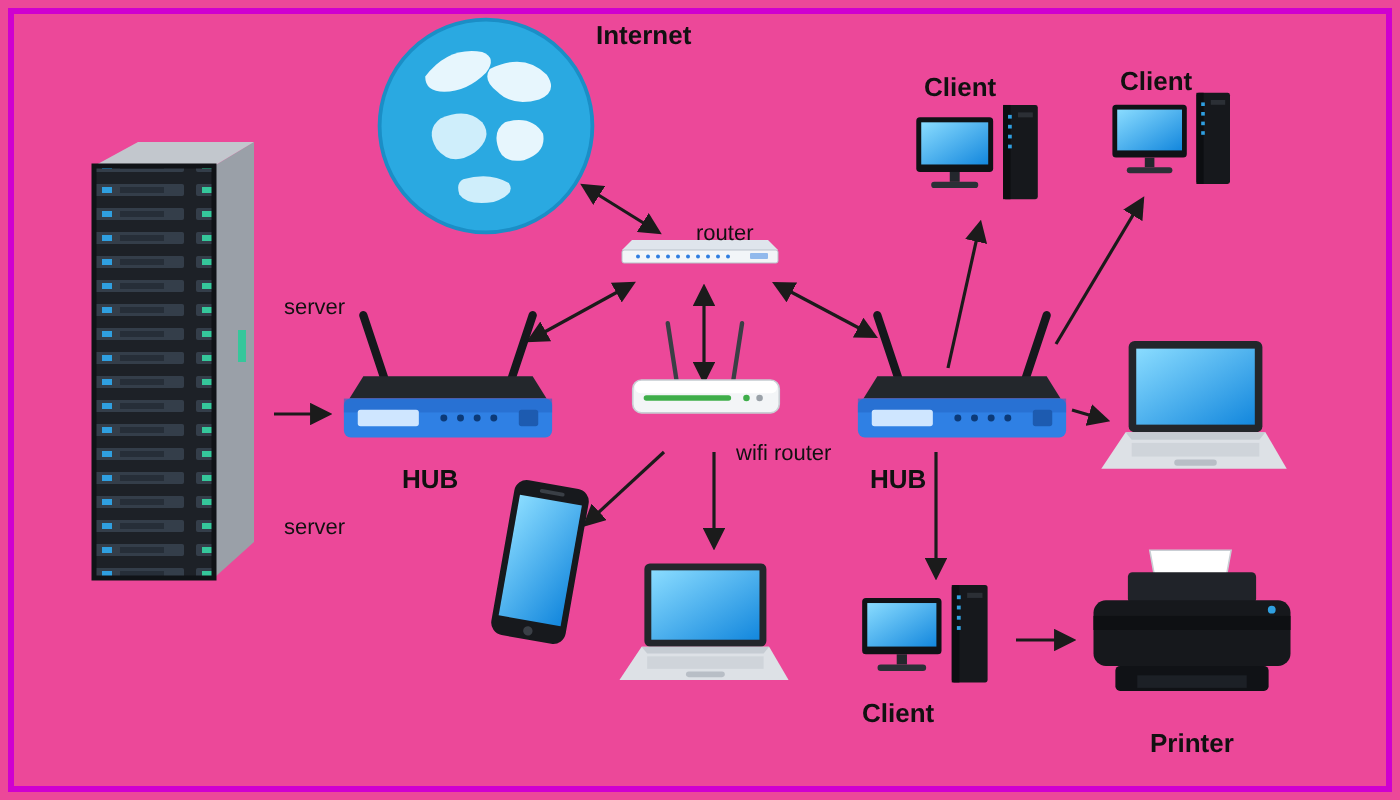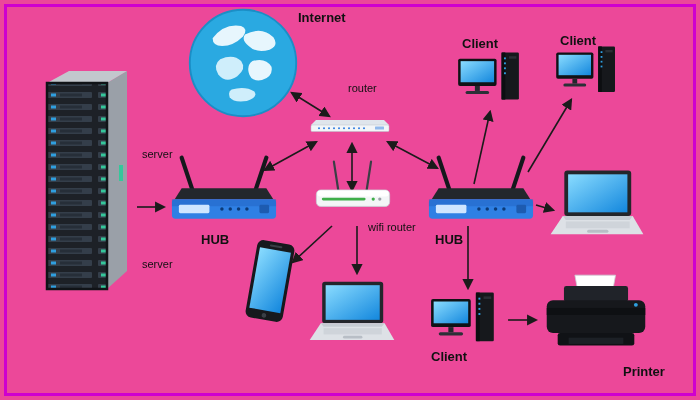--- a/index.html
+++ b/index.html
@@ -248,23 +248,23 @@
       <rect x="34" y="18" width="82" height="20" rx="3" fill="#202329"></rect>
       <rect x="12" y="36" width="126" height="42" rx="8" fill="#16181c"></rect>
       <rect x="12" y="46" width="126" height="9" fill="#0e1013"></rect>
       <rect x="26" y="78" width="98" height="16" rx="3" fill="#101216"></rect>
       <rect x="40" y="84" width="70" height="8" fill="#1c2026"></rect>
       <circle cx="126" cy="42" r="2.5" fill="#2f9fe0"></circle>
     </svg>
   </div>
 
   <span class="lbl bold" style="left:298px;top:10px;">Internet</span>
-  <span class="lbl small" style="left:348px;top:82px;">router</span>
+  <span class="lbl small" style="left:348px;top:111px;">router</span>
   <span class="lbl small" style="left:142px;top:148px;">server</span>
   <span class="lbl small" style="left:142px;top:258px;">server</span>
   <span class="lbl bold" style="left:201px;top:232px;">HUB</span>
   <span class="lbl bold" style="left:435px;top:232px;">HUB</span>
   <span class="lbl small" style="left:368px;top:221px;">wifi router</span>
   <span class="lbl bold" style="left:462px;top:36px;">Client</span>
   <span class="lbl bold" style="left:560px;top:33px;">Client</span>
   <span class="lbl bold" style="left:431px;top:349px;">Client</span>
-  <span class="lbl bold" style="left:575px;top:364px;margin-left:48px;">Printer</span>
+  <span class="lbl bold" style="left:575px;top:364px;">Printer</span>
 </div>
 
 </body></html>

